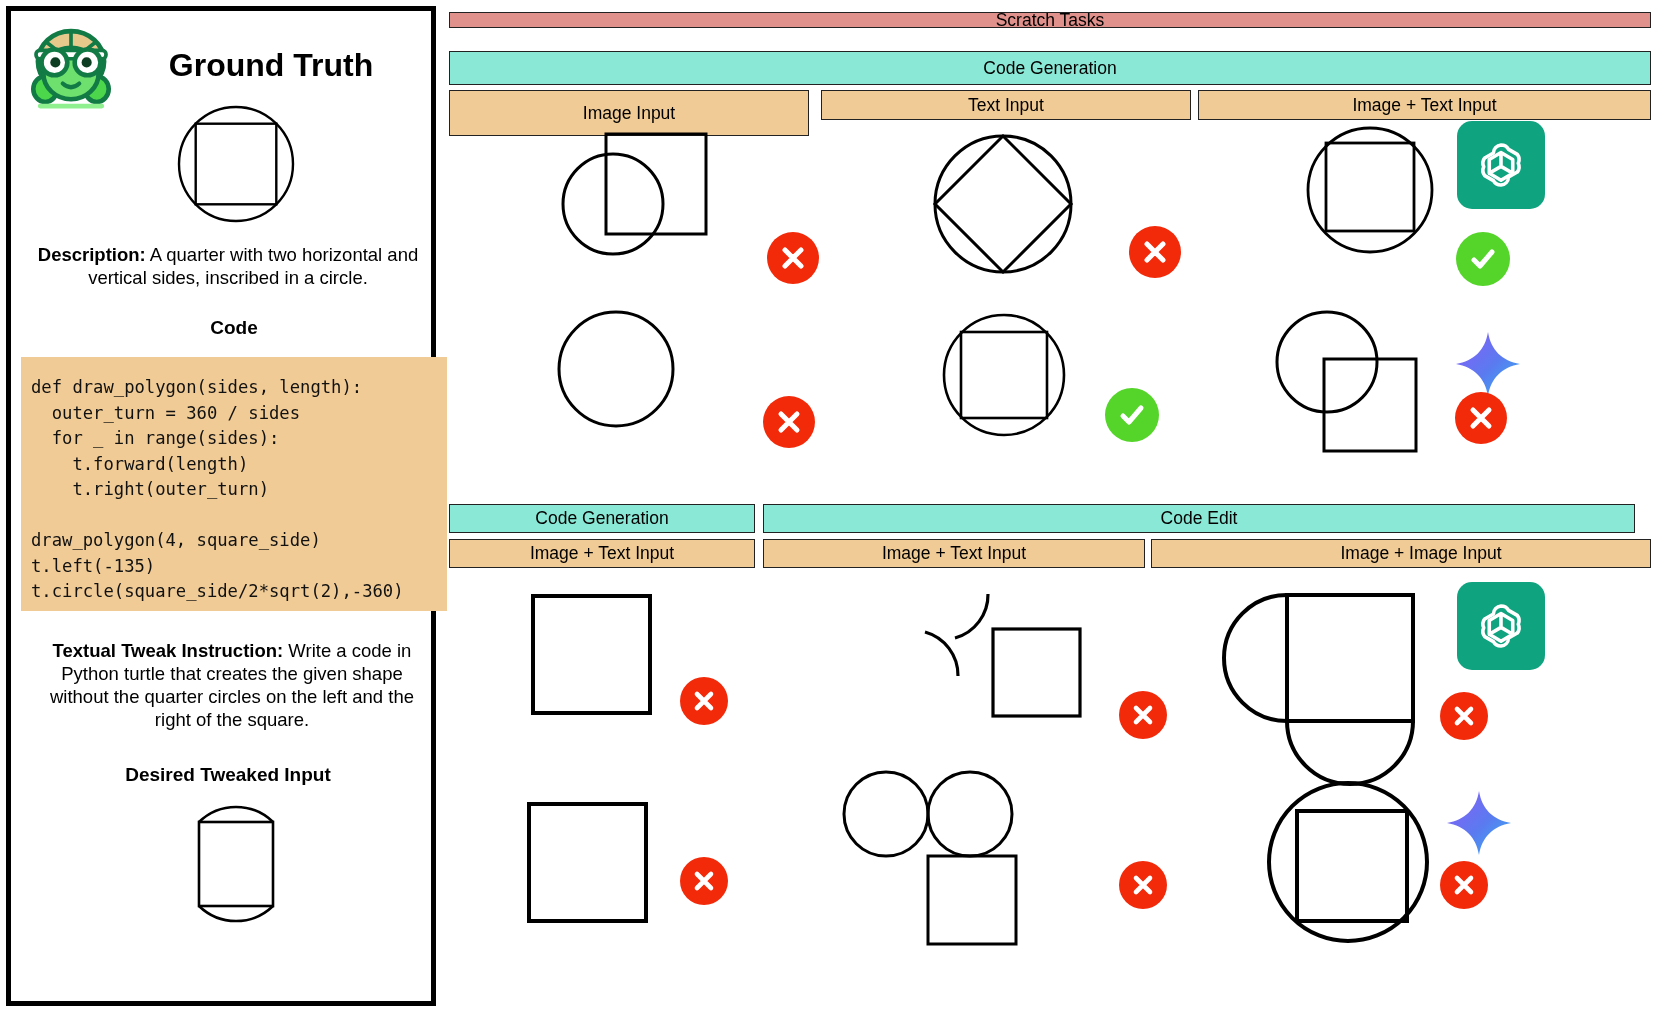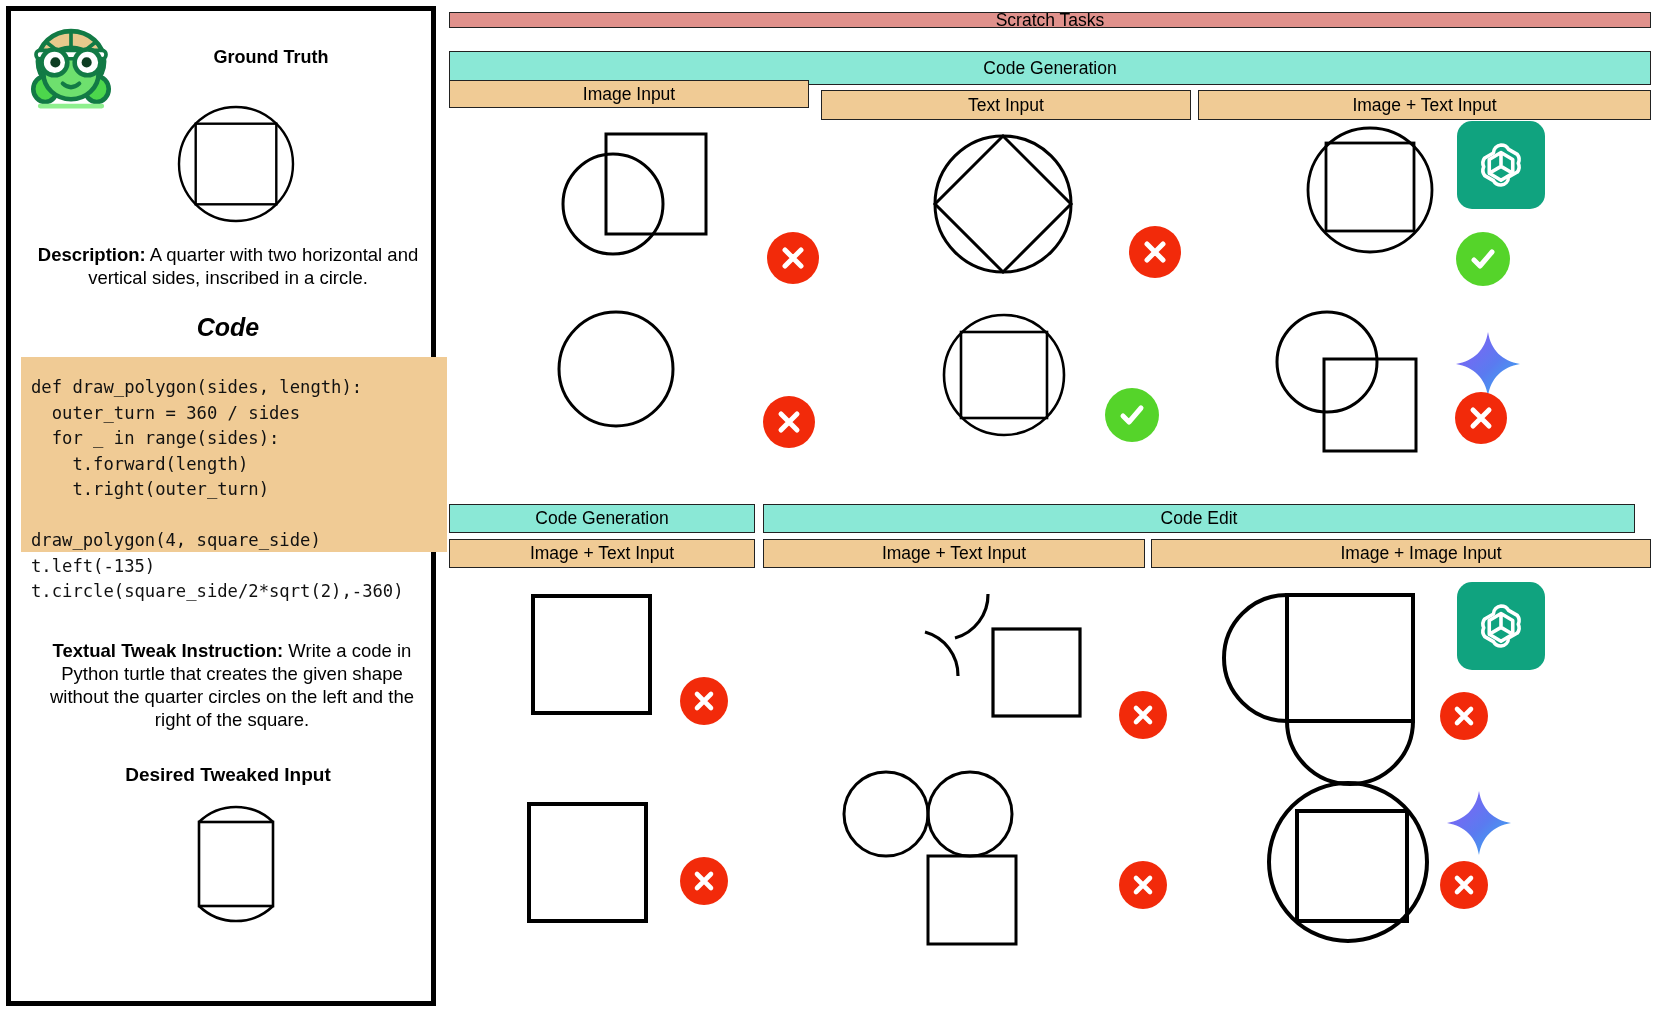--- a/index.html
+++ b/index.html
@@ -4,27 +4,27 @@
 <style>
   html,body{margin:0;padding:0;background:#ffffff;}
   body{width:1661px;height:1016px;position:relative;overflow:hidden;
        font-family:"Liberation Sans",sans-serif;color:#000;}
 
   
   #left-panel{position:absolute;left:6px;top:6px;width:430px;height:1000px;
     border:5px solid #000;box-sizing:border-box;background:#fff;}
   #turtle-logo{position:absolute;left:14px;top:10px;width:92px;height:92px;}
   #gt-title{position:absolute;left:110px;top:36px;width:300px;text-align:center;
-     font-size:18px;font-weight:bold;}
+     font-size:32px;font-weight:bold;}
   #gt-shape{position:absolute;left:160px;top:88px;width:130px;height:130px;}
 
   .blk-text{position:absolute;text-align:center;font-size:18.5px;line-height:23px;}
   #desc{left:22px;top:232px;width:390px;}
-  #code-label{left:22px;top:305px;width:390px;font-weight:bold;font-size:25px;font-style:italic;}
-  #code-box{position:absolute;left:10px;top:346px;width:426px;height:195px;
+  #code-label{left:28px;top:305px;width:390px;font-weight:bold;font-size:19px;}
+  #code-box{position:absolute;left:10px;top:346px;width:426px;height:254px;
     background:#f0cb95;box-sizing:border-box;padding:18px 16px 0 10px;}
   #code-box pre{margin:0;font-family:"DejaVu Sans Mono",monospace;font-size:17.2px;
     line-height:25.5px;white-space:pre;color:#111;}
   #tweak-instr{left:26px;top:628px;width:390px;}
   #desired-label{left:22px;top:752px;width:390px;font-weight:bold;font-size:19px;}
   #desired-shape{position:absolute;left:160px;top:778px;width:130px;height:150px;}
   .b{font-weight:bold;}
 
   
   #right-panel{position:absolute;left:443px;top:4px;width:1214px;height:1008px;}
@@ -113,21 +113,21 @@
     </svg>
   </div>
 </div>
 
 <div id="right-panel">
 
   <div class="bar rose" style="left:6px;top:8px;width:1202px;height:16px;">Scratch Tasks</div>
 
   <div class="bar teal" style="left:6px;top:47px;width:1202px;height:34px;">Code Generation</div>
 
-  <div class="bar tan" style="left:6px;top:76px;width:360px;height:28px;text-align:right;">Image Input</div>
+  <div class="bar tan" style="left:6px;top:86px;width:360px;height:46px;text-align:right;">Image Input</div>
   <div class="bar tan" style="left:378px;top:86px;width:370px;height:30px;">Text Input</div>
   <div class="bar tan" style="left:755px;top:86px;width:453px;height:30px;">Image + Text Input</div>
 
   <div class="shape-cell" style="left:105px;top:122px;">
     <svg width="170" height="160" viewBox="0 0 170 160">
       <rect x="58" y="8" width="100" height="100" fill="none" stroke="#000" stroke-width="3"></rect>
       <circle cx="65" cy="78" r="50" fill="none" stroke="#000" stroke-width="3"></circle>
     </svg>
   </div>
   <div class="mark x" style="left:324px;top:228px;width:52px;height:52px;">

